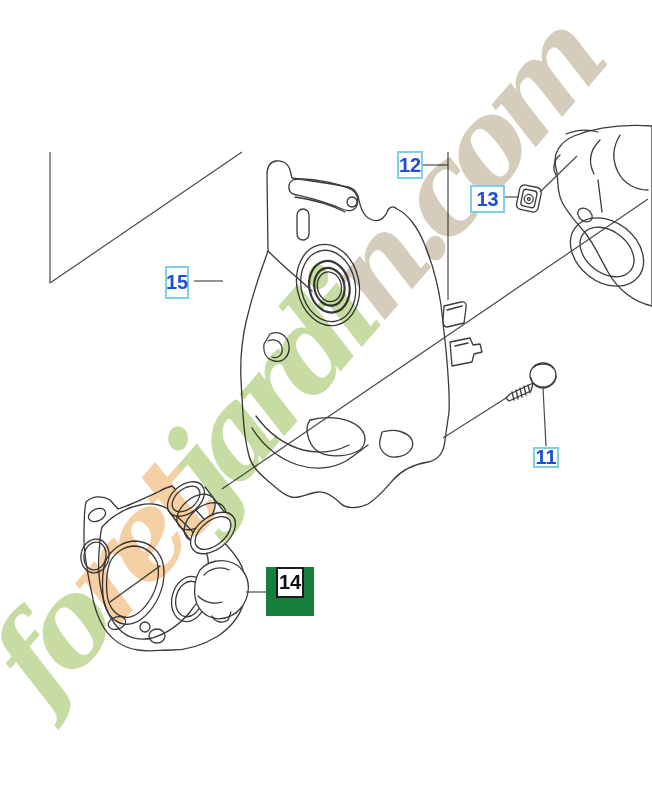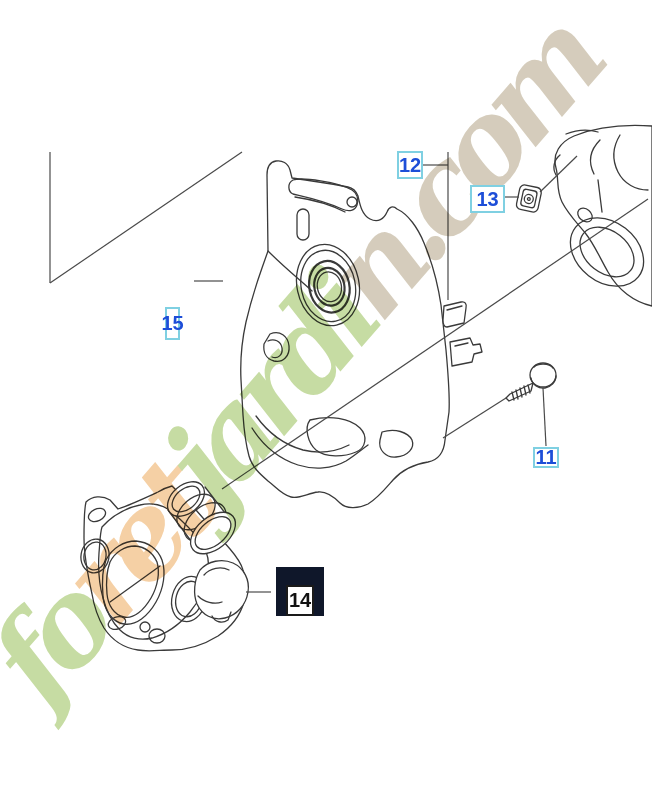--- a/index.html
+++ b/index.html
@@ -21,25 +21,25 @@
     opacity:0.8;mix-blend-mode:multiply;pointer-events:none;user-select:none;
   }
   
   .part-label{
     position:absolute;display:flex;align-items:center;justify-content:center;
     background:#ffffff;border:2px solid #7fd0e2;color:#1d4ed8;
     font-weight:bold;font-size:20px;box-sizing:border-box;cursor:pointer;
   }
   #label-12{left:397px;top:151px;width:26px;height:28px;}
   #label-13{left:470px;top:185px;width:35px;height:28px;}
-  #label-15{left:165px;top:266px;width:15px;height:33px;margin-top:41px;}
+  #label-15{left:165px;top:266px;width:24px;height:33px;}
   #label-11{left:533px;top:447px;width:26px;height:21px;}
   #label-14-wrap{
-    position:absolute;left:276px;top:567px;width:48px;height:49px;
-    background:#0f172a;display:flex;align-items:flex-end;justify-content:center;cursor:pointer;
+    position:absolute;left:266px;top:567px;width:48px;height:49px;
+    background:#15803d;display:flex;align-items:flex-start;justify-content:center;cursor:pointer;
   }
   #label-14-wrap .inner{
     width:28px;height:31px;background:#ffffff;border:2px solid #1a1a1a;
     display:flex;align-items:center;justify-content:center;
     font-weight:bold;font-size:20px;color:#111;box-sizing:border-box;
   }
 </style>
 </head>
 <body>
 

